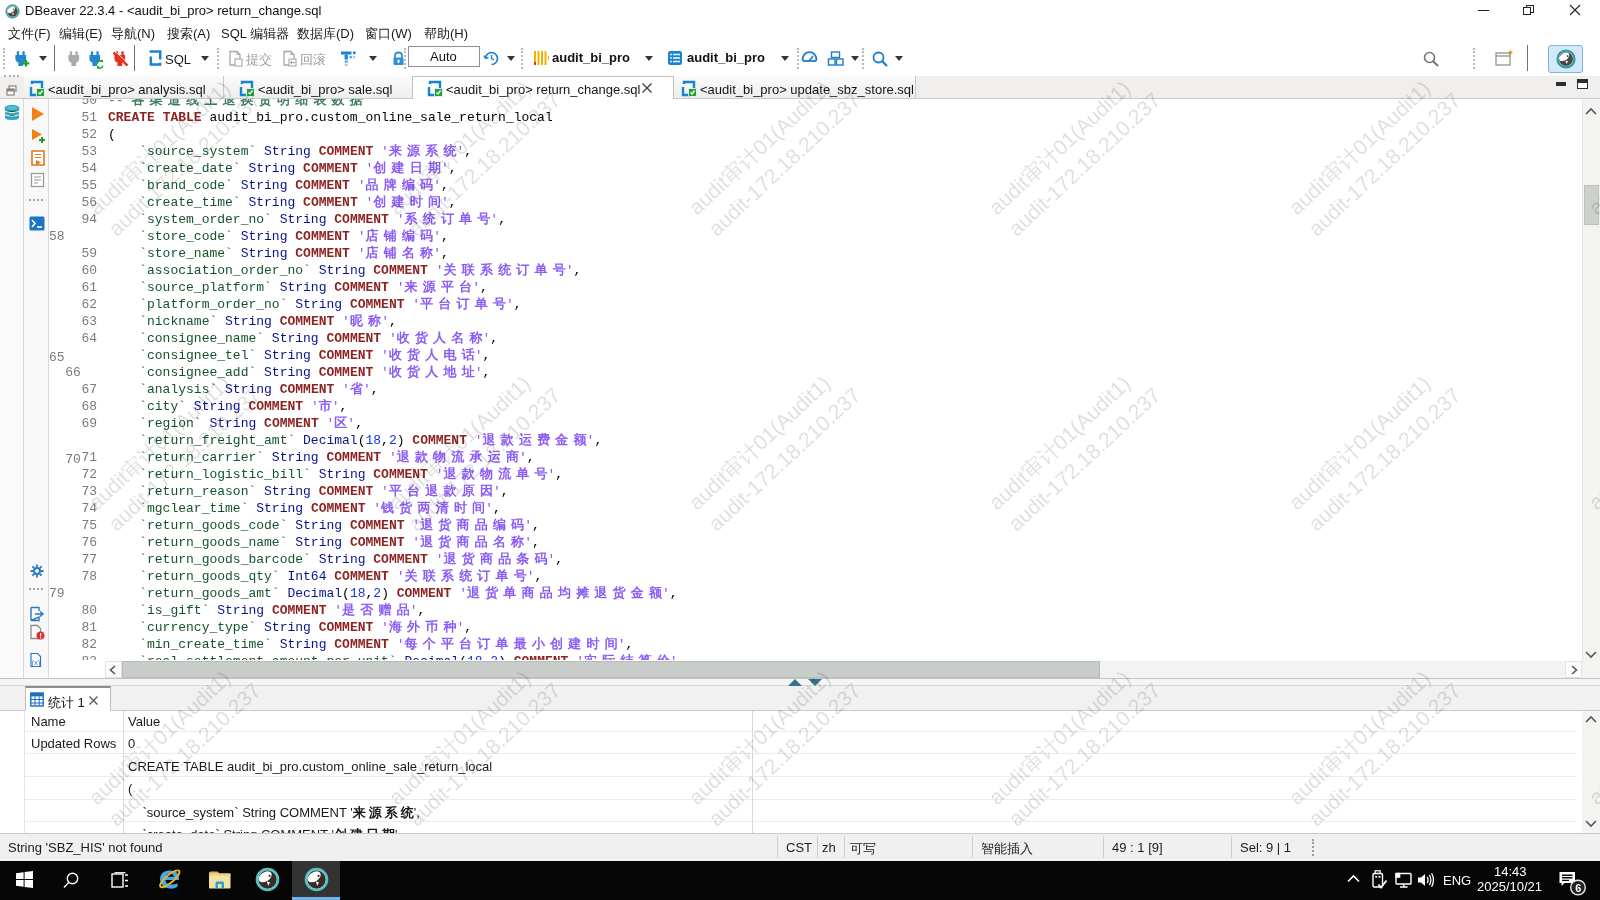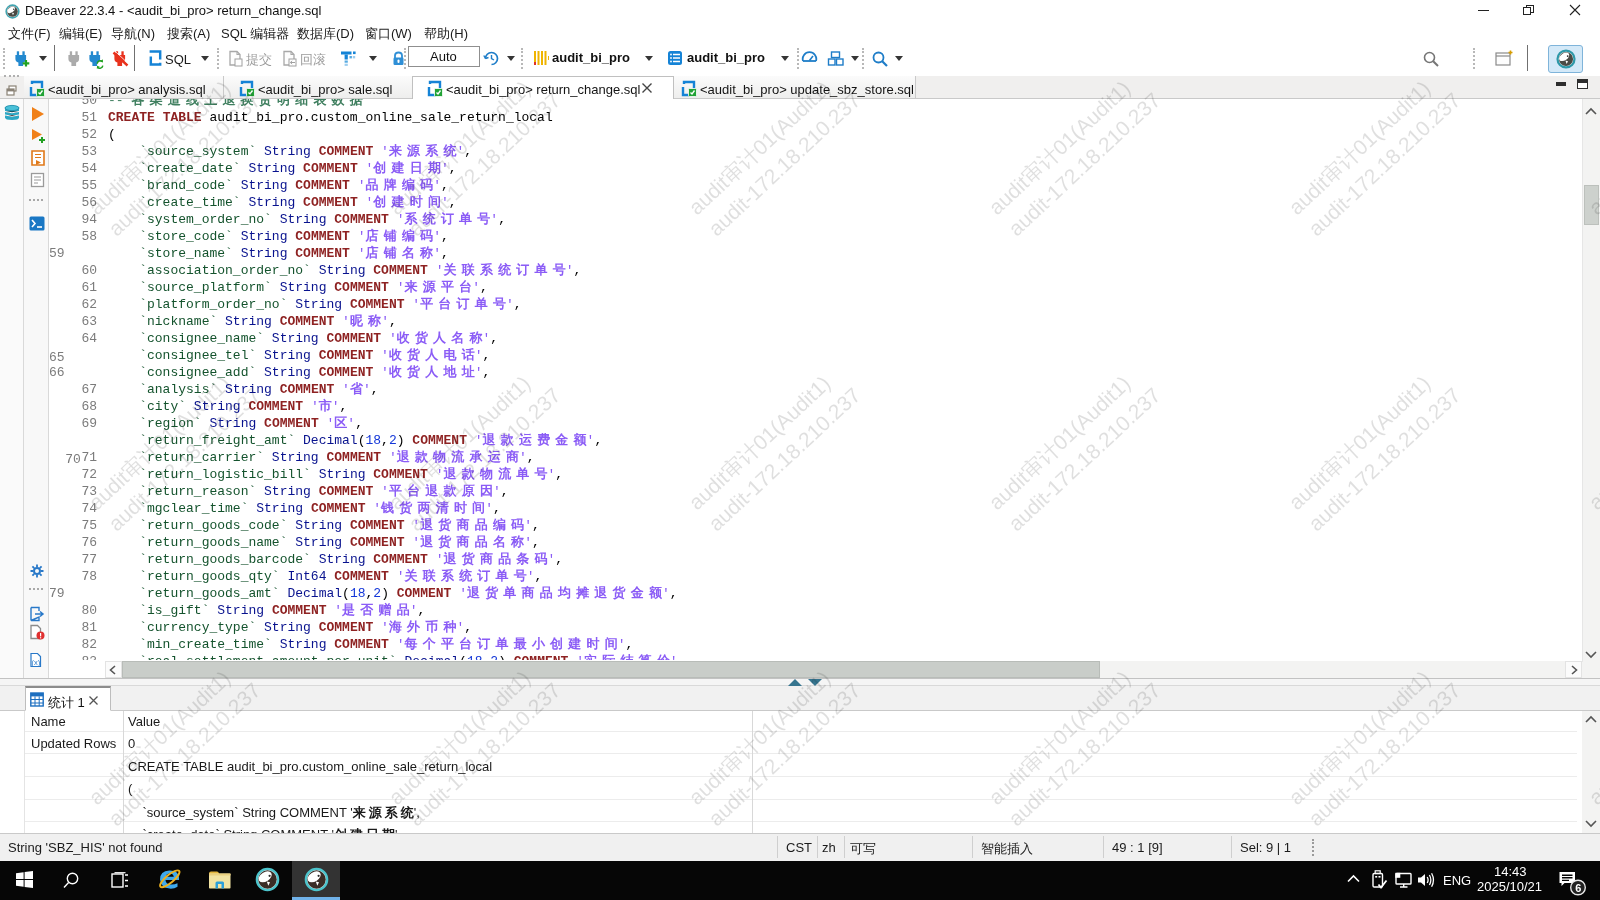--- a/index.html
+++ b/index.html
@@ -311,37 +311,37 @@
 <div class="abs" style="top:51px;left:0;width:48px;text-align:right;color:#7b7b7b">53</div>
         <div class="abs cl" style="top:51px;left:59px;color:#000">    <span class="i">`source_system`</span> <b class="t">String</b> <b class="k">COMMENT</b> <span class="s">'<span class="z">来源系统</span>'</span>,</div>
 <div class="abs" style="top:68px;left:0;width:48px;text-align:right;color:#7b7b7b">54</div>
         <div class="abs cl" style="top:68px;left:59px;color:#000">    <span class="i">`create_date`</span> <b class="t">String</b> <b class="k">COMMENT</b> <span class="s">'<span class="z">创建日期</span>'</span>,</div>
 <div class="abs" style="top:85px;left:0;width:48px;text-align:right;color:#7b7b7b">55</div>
         <div class="abs cl" style="top:85px;left:59px;color:#000">    <span class="i">`brand_code`</span> <b class="t">String</b> <b class="k">COMMENT</b> <span class="s">'<span class="z">品牌编码</span>'</span>,</div>
 <div class="abs" style="top:102px;left:0;width:48px;text-align:right;color:#7b7b7b">56</div>
         <div class="abs cl" style="top:102px;left:59px;color:#000">    <span class="i">`create_time`</span> <b class="t">String</b> <b class="k">COMMENT</b> <span class="s">'<span class="z">创建时间</span>'</span>,</div>
 <div class="abs" style="top:119px;left:0;width:48px;text-align:right;color:#7b7b7b">94</div>
         <div class="abs cl" style="top:119px;left:59px;color:#000">    <span class="i">`system_order_no`</span> <b class="t">String</b> <b class="k">COMMENT</b> <span class="s">'<span class="z">系统订单号</span>'</span>,</div>
-<div class="abs" style="top:136px;left:0;width:48px;text-align:right;color:#7b7b7b">58</div>
+<div class="abs" style="top:136px;left:0;width:48px;text-align:left;color:#7b7b7b">58</div>
         <div class="abs cl" style="top:136px;left:59px;color:#000">    <span class="i">`store_code`</span> <b class="t">String</b> <b class="k">COMMENT</b> <span class="s">'<span class="z">店铺编码</span>'</span>,</div>
-<div class="abs" style="top:153px;left:0;width:48px;color:#7b7b7b">59</div>
+<div class="abs" style="top:153px;left:0;width:48px;text-align:right;color:#7b7b7b">59</div>
         <div class="abs cl" style="top:153px;left:59px;color:#000">    <span class="i">`store_name`</span> <b class="t">String</b> <b class="k">COMMENT</b> <span class="s">'<span class="z">店铺名称</span>'</span>,</div>
 <div class="abs" style="top:170px;left:0;width:48px;text-align:right;color:#7b7b7b">60</div>
         <div class="abs cl" style="top:170px;left:59px;color:#000">    <span class="i">`association_order_no`</span> <b class="t">String</b> <b class="k">COMMENT</b> <span class="s">'<span class="z">关联系统订单号</span>'</span>,</div>
 <div class="abs" style="top:187px;left:0;width:48px;text-align:right;color:#7b7b7b">61</div>
         <div class="abs cl" style="top:187px;left:59px;color:#000">    <span class="i">`source_platform`</span> <b class="t">String</b> <b class="k">COMMENT</b> <span class="s">'<span class="z">来源平台</span>'</span>,</div>
 <div class="abs" style="top:204px;left:0;width:48px;text-align:right;color:#7b7b7b">62</div>
         <div class="abs cl" style="top:204px;left:59px;color:#000">    <span class="i">`platform_order_no`</span> <b class="t">String</b> <b class="k">COMMENT</b> <span class="s">'<span class="z">平台订单号</span>'</span>,</div>
 <div class="abs" style="top:221px;left:0;width:48px;text-align:right;color:#7b7b7b">63</div>
         <div class="abs cl" style="top:221px;left:59px;color:#000">    <span class="i">`nickname`</span> <b class="t">String</b> <b class="k">COMMENT</b> <span class="s">'<span class="z">昵称</span>'</span>,</div>
 <div class="abs" style="top:238px;left:0;width:48px;text-align:right;color:#7b7b7b">64</div>
         <div class="abs cl" style="top:238px;left:59px;color:#000">    <span class="i">`consignee_name`</span> <b class="t">String</b> <b class="k">COMMENT</b> <span class="s">'<span class="z">收货人名称</span>'</span>,</div>
 <div class="abs" style="top:257px;left:0;width:48px;color:#7b7b7b">65</div>
         <div class="abs cl" style="top:255px;left:59px;color:#000">    <span class="i">`consignee_tel`</span> <b class="t">String</b> <b class="k">COMMENT</b> <span class="s">'<span class="z">收货人电话</span>'</span>,</div>
-<div class="abs" style="top:272px;left:0;width:48px;text-align:left;color:#7b7b7b">66</div>
+<div class="abs" style="top:272px;left:0;width:48px;text-align:center;color:#7b7b7b">66</div>
         <div class="abs cl" style="top:272px;left:59px;color:#000">    <span class="i">`consignee_add`</span> <b class="t">String</b> <b class="k">COMMENT</b> <span class="s">'<span class="z">收货人地址</span>'</span>,</div>
 <div class="abs" style="top:289px;left:0;width:48px;text-align:right;color:#7b7b7b">67</div>
         <div class="abs cl" style="top:289px;left:59px;color:#000">    <span class="i">`analysis`</span> <b class="t">String</b> <b class="k">COMMENT</b> <span class="s">'<span class="z">省</span>'</span>,</div>
 <div class="abs" style="top:306px;left:0;width:48px;text-align:right;color:#7b7b7b">68</div>
         <div class="abs cl" style="top:306px;left:59px;color:#000">    <span class="i">`city`</span> <b class="t">String</b> <b class="k">COMMENT</b> <span class="s">'<span class="z">市</span>'</span>,</div>
 <div class="abs" style="top:323px;left:0;width:48px;text-align:right;color:#7b7b7b">69</div>
         <div class="abs cl" style="top:323px;left:59px;color:#000">    <span class="i">`region`</span> <b class="t">String</b> <b class="k">COMMENT</b> <span class="s">'<span class="z">区</span>'</span>,</div>
 <div class="abs" style="top:359px;left:0;width:48px;text-align:center;color:#7b7b7b">70</div>
         <div class="abs cl" style="top:340px;left:59px;color:#000">    <span class="i">`return_freight_amt`</span> <b class="t">Decimal</b>(<span class="n">18</span>,<span class="n">2</span>) <b class="k">COMMENT</b> <span class="s">'<span class="z">退款运费金额</span>'</span>,</div>
 <div class="abs" style="top:357px;left:0;width:48px;text-align:right;color:#7b7b7b">71</div>

